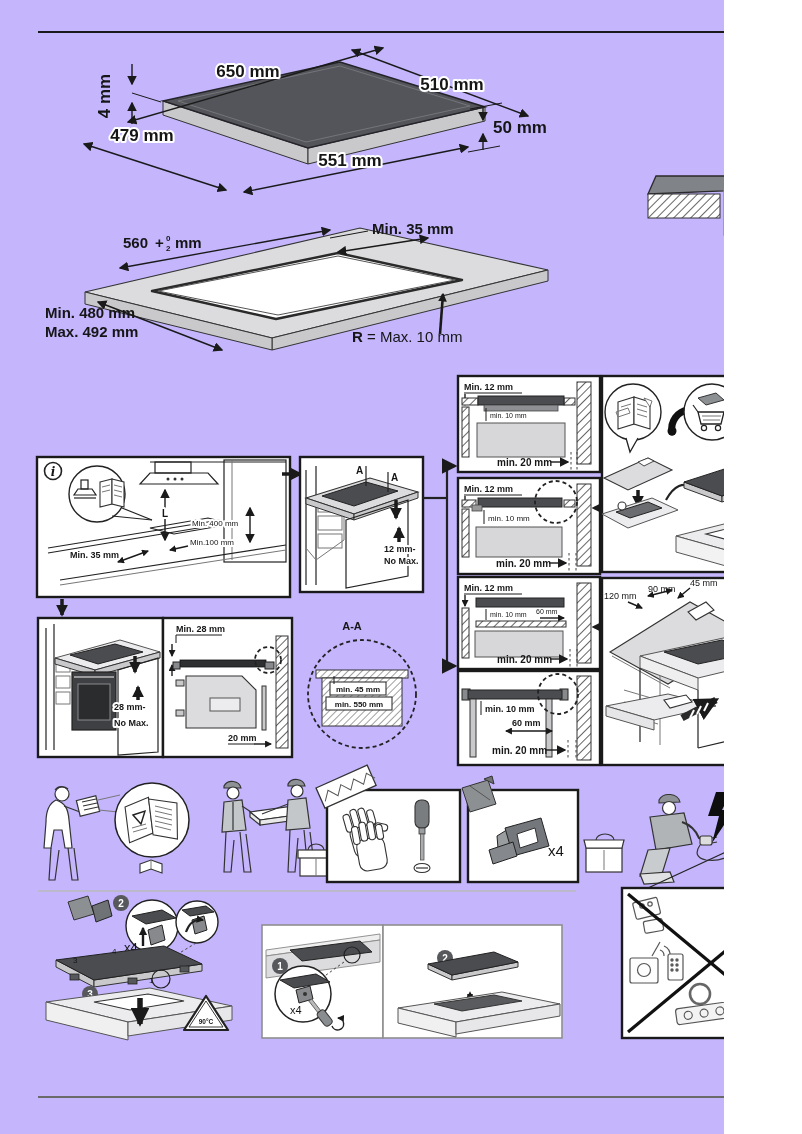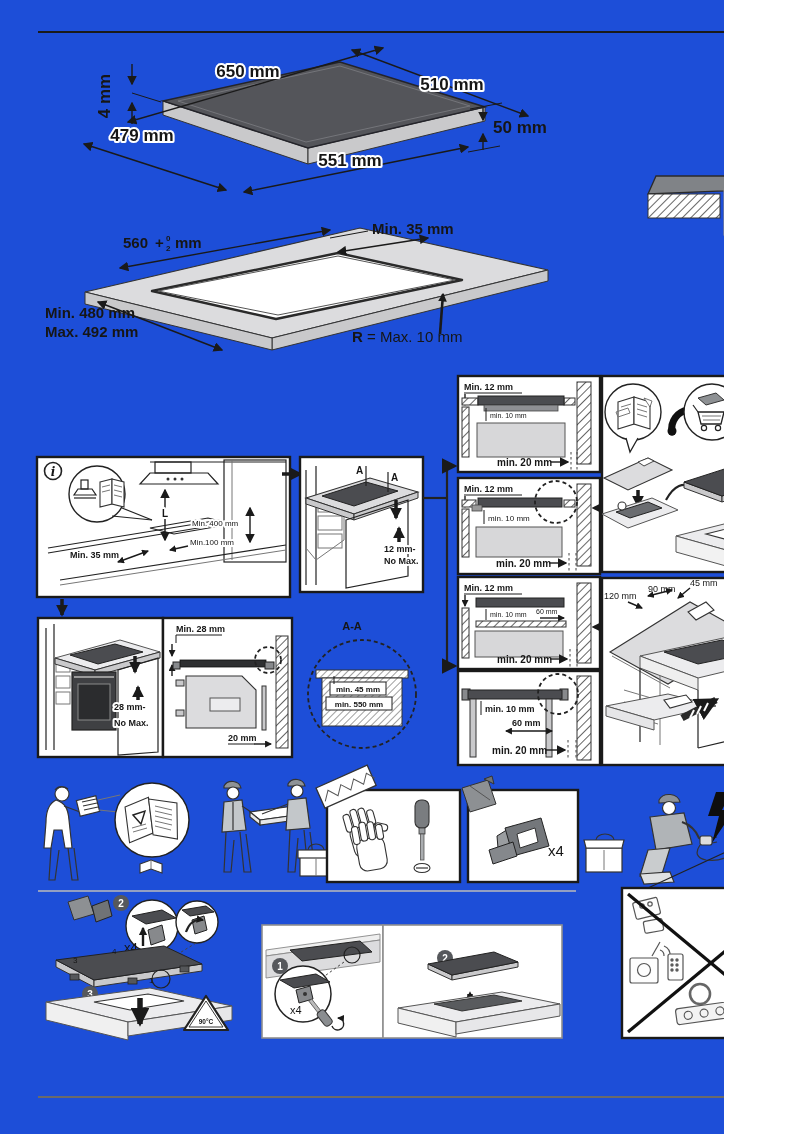--- a/index.html
+++ b/index.html
@@ -1,16 +1,16 @@
 <!DOCTYPE html>
 <html><head>
 <meta charset="utf-8">
 <style>
   html,body{margin:0;padding:0;background:#fff;}
-  .page{position:relative;width:724px;height:1134px;background:#1d4ed8;overflow:hidden;}
+  .page{position:relative;width:724px;height:1134px;background:#c4b5fd;overflow:hidden;}
   svg{position:absolute;top:0;left:0;}
   svg text{font-family:"Liberation Sans",sans-serif;fill:#161616;}
   .d1{font-size:17px;font-weight:600;}
   .d2{font-size:15px;font-weight:700;}
   .t11b{font-size:11px;font-weight:700;}
   .t10{font-size:10px;font-weight:700;}
   .t9b{font-size:9px;font-weight:700;}
   .t9{font-size:9px;}
   .t8{font-size:8px;}
   .t8b{font-size:8px;font-weight:700;}

